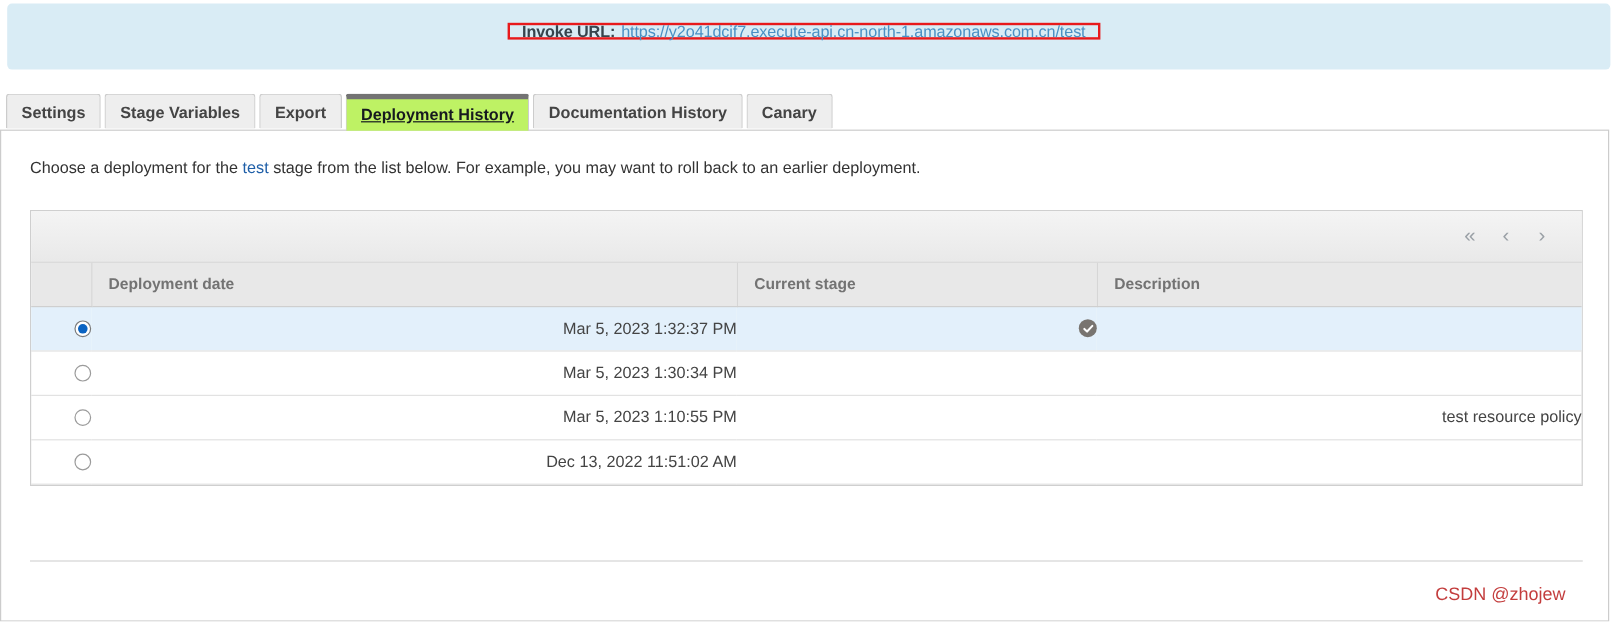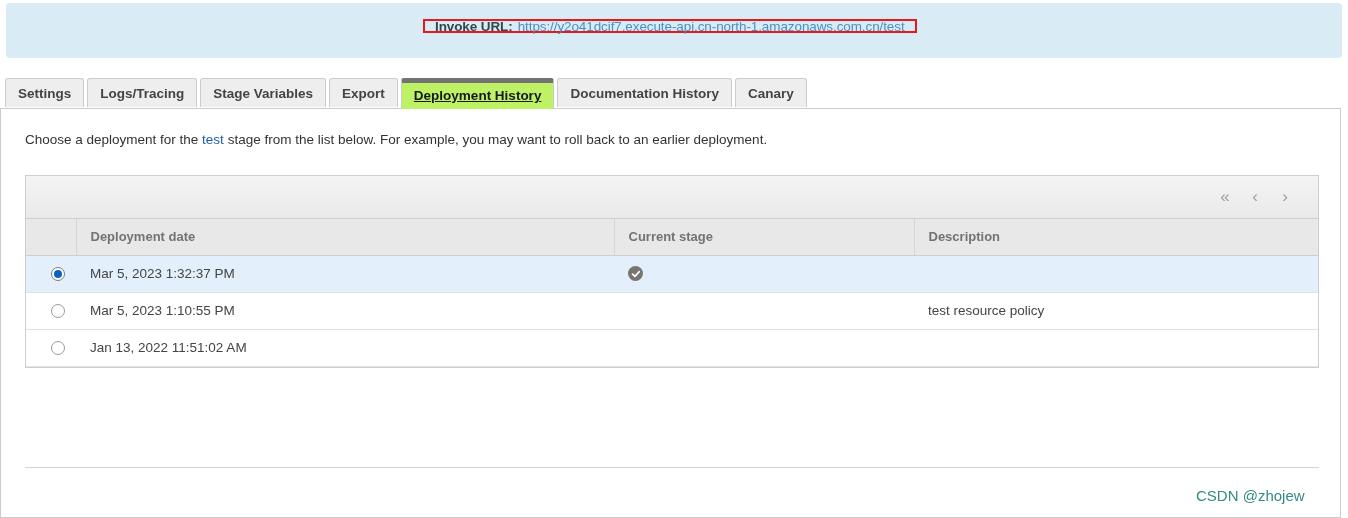--- a/index.html
+++ b/index.html
@@ -180,20 +180,21 @@
   }
   table.dep th.last { border-right: none; }
   table.dep td {
     height: 37px;
     font-size: 13.5px;
     color: #444444;
     padding: 0 0 0 14px;
     border-bottom: 1px solid #e2e2e2;
     box-sizing: border-box;
     white-space: nowrap;
+    text-align: right;
   }
   tr.selected td {
     background: #e3f0fb;
   }
   .col-radio { width: 50px; }
   .col-date  { width: 538px; }
   .col-stage { width: 300px; }
   .col-desc  { width: auto; }
 
   td.radio-cell {
@@ -262,41 +263,40 @@
     cursor: pointer;
     font-family: "Liberation Sans", sans-serif;
     padding: 0;
   }
 
   .watermark {
     position: absolute;
     left: 1196px;
     top: 487px;
     font-size: 15px;
-    color: #0f766e;
+    color: #b91c1c;
     opacity: 0.85;
     font-family: "Liberation Sans", sans-serif;
     white-space: nowrap;
     pointer-events: none;
     z-index: 20;
   }
 </style>
 </head>
 <body>
 
 <div class="invoke-banner">
   <div class="invoke-box">
     <span class="invoke-label">Invoke URL:</span>
     <span class="invoke-url">https://y2o41dcif7.execute-api.cn-north-1.amazonaws.com.cn/test</span>
   </div>
 </div>
 
 <div class="tab-strip">
   <div class="tab">Settings</div>
-  <div class="tab">Logs/Tracing</div>
   <div class="tab">Stage Variables</div>
   <div class="tab">Export</div>
   <div class="tab active">Deployment History</div>
   <div class="tab">Documentation History</div>
   <div class="tab">Canary</div>
 </div>
 
 <div class="panel">
 
   <div class="intro">
@@ -334,29 +334,37 @@
                   <path d="M1.6 5.1 L3.9 7.3 L8.3 2.6" stroke="#ffffff" stroke-width="1.7" fill="none" stroke-linecap="round" stroke-linejoin="round"></path>
                 </svg>
             </span>
           </td>
           <td></td>
         </tr>
         <tr>
           <td class="radio-cell">
             <span class="radio"></span>
           </td>
-          <td>Mar 5, 2023 1:10:55 PM</td>
-          <td></td>
-          <td>test resource policy</td>
+          <td>Mar 5, 2023 1:30:34 PM</td>
+          <td></td>
+          <td></td>
         </tr>
         <tr>
           <td class="radio-cell">
             <span class="radio"></span>
           </td>
-          <td>Jan 13, 2022 11:51:02 AM</td>
+          <td>Mar 5, 2023 1:10:55 PM</td>
+          <td></td>
+          <td>test resource policy</td>
+        </tr>
+        <tr>
+          <td class="radio-cell">
+            <span class="radio"></span>
+          </td>
+          <td>Dec 13, 2022 11:51:02 AM</td>
           <td></td>
           <td></td>
         </tr>
       </tbody>
     </table>
   </div>
 
   <div class="footer-rule"></div>
 
 </div>

